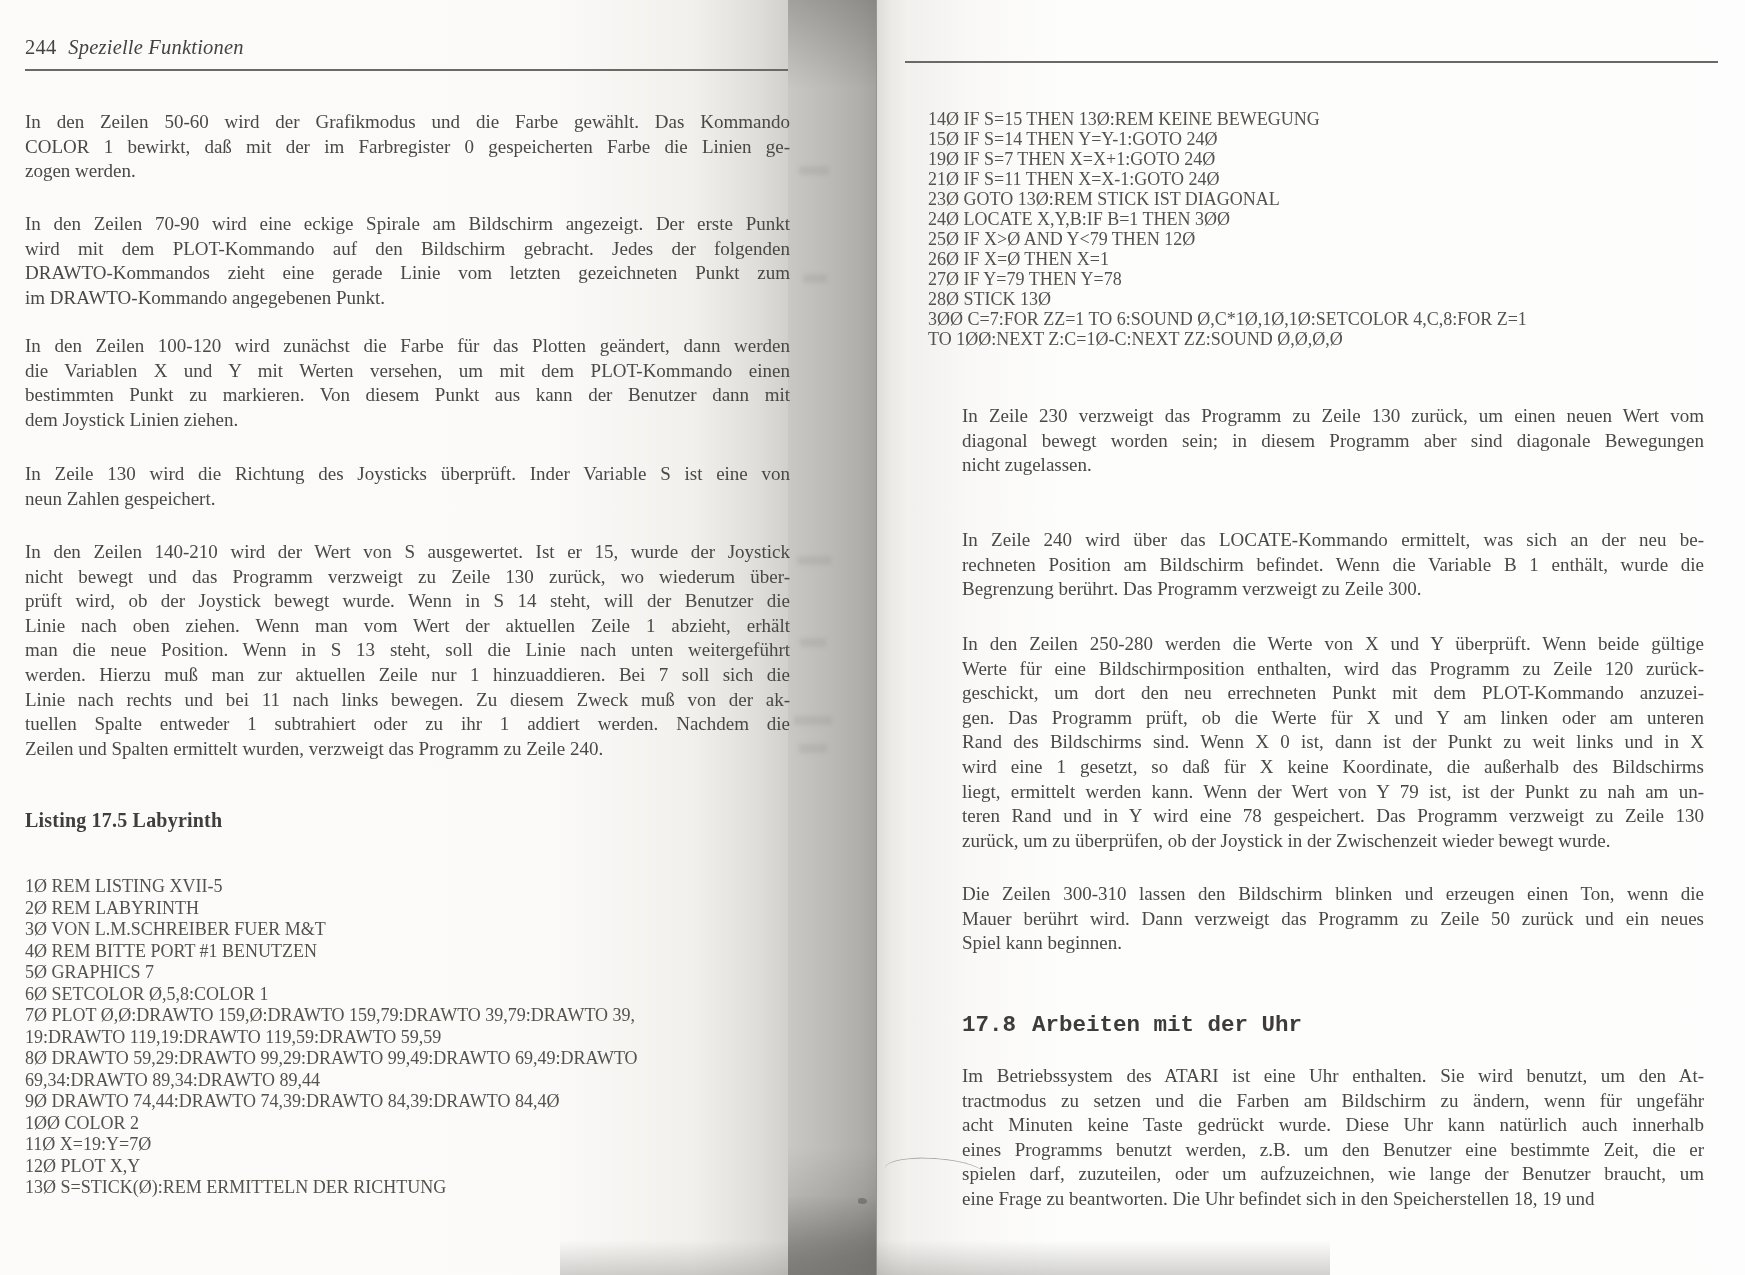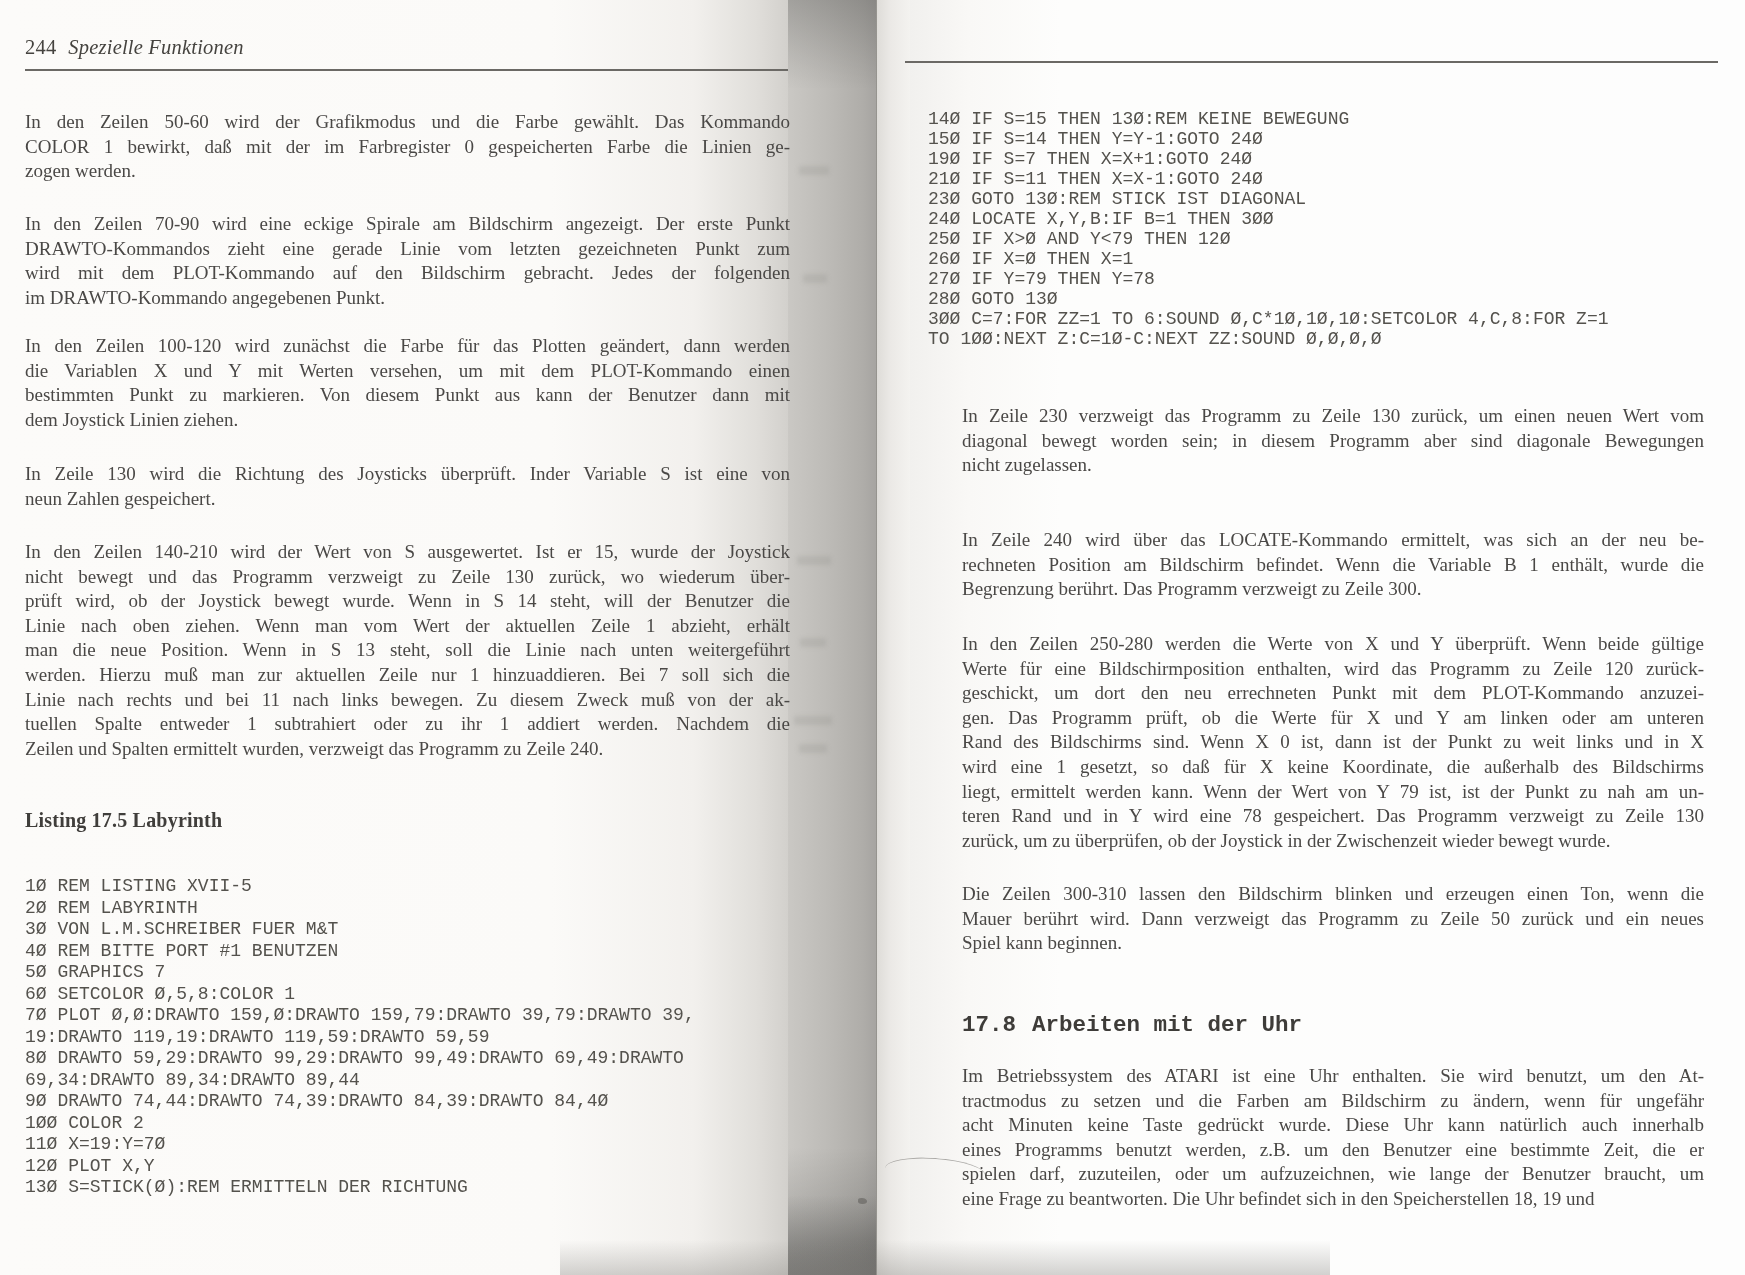--- a/index.html
+++ b/index.html
@@ -63,21 +63,21 @@
   .para .ln {
     font-size:19px; line-height:24.6px; white-space:nowrap;
     text-align:justify; text-align-last:justify;
   }
   .para .ln.last { text-align-last:left; }
   .page.left  .para { left:25px;  width:765px; }
   .page.right .para { left:57px;  width:742px; }
 
   .code { position:absolute; color:#54524d; }
   .code .ln {
-    font-family:Liberation Mono, monospace;
+    font-family:Liberation Serif, serif;
     white-space:pre; text-align:left; text-align-last:left;
   }
   .page.left  .code { left:25px; }
   .page.left  .code .ln { font-size:18px; line-height:21.5px; }
   .page.right .code { left:23px; }
   .page.right .code .ln { font-size:18px; line-height:20px; }
 
   .listing-heading {
     position:absolute; left:25px; top:793px;
     font-size:20px; font-weight:bold; color:#403e3b; letter-spacing:.2px;
@@ -122,22 +122,22 @@
     </div>
     <div class="rule lrule"></div>
 
     <div class="para" style="top:94px">
         <div class="ln">In den Zeilen 50-60 wird der Grafikmodus und die Farbe gewählt. Das Kommando</div>
         <div class="ln">COLOR 1 bewirkt, daß mit der im Farbregister 0 gespeicherten Farbe die Linien ge-</div>
         <div class="ln last">zogen werden.</div>
       </div>
     <div class="para" style="top:196px">
         <div class="ln">In den Zeilen 70-90 wird eine eckige Spirale am Bildschirm angezeigt. Der erste Punkt</div>
+        <div class="ln">wird mit dem PLOT-Kommando auf den Bildschirm gebracht. Jedes der folgenden</div>
         <div class="ln">DRAWTO-Kommandos zieht eine gerade Linie vom letzten gezeichneten Punkt zum</div>
-        <div class="ln">wird mit dem PLOT-Kommando auf den Bildschirm gebracht. Jedes der folgenden</div>
         <div class="ln last">im DRAWTO-Kommando angegebenen Punkt.</div>
       </div>
     <div class="para" style="top:318px">
         <div class="ln">In den Zeilen 100-120 wird zunächst die Farbe für das Plotten geändert, dann werden</div>
         <div class="ln">die Variablen X und Y mit Werten versehen, um mit dem PLOT-Kommando einen</div>
         <div class="ln">bestimmten Punkt zu markieren. Von diesem Punkt aus kann der Benutzer dann mit</div>
         <div class="ln last">dem Joystick Linien ziehen.</div>
       </div>
     <div class="para" style="top:446px">
         <div class="ln">In Zeile 130 wird die Richtung des Joysticks überprüft. Inder Variable S ist eine von</div>
@@ -190,21 +190,21 @@
     <div class="code" style="top:93px">
         <div class="ln">14Ø IF S=15 THEN 13Ø:REM KEINE BEWEGUNG</div>
         <div class="ln">15Ø IF S=14 THEN Y=Y-1:GOTO 24Ø</div>
         <div class="ln">19Ø IF S=7 THEN X=X+1:GOTO 24Ø</div>
         <div class="ln">21Ø IF S=11 THEN X=X-1:GOTO 24Ø</div>
         <div class="ln">23Ø GOTO 13Ø:REM STICK IST DIAGONAL</div>
         <div class="ln">24Ø LOCATE X,Y,B:IF B=1 THEN 3ØØ</div>
         <div class="ln">25Ø IF X&gt;Ø AND Y&lt;79 THEN 12Ø</div>
         <div class="ln">26Ø IF X=Ø THEN X=1</div>
         <div class="ln">27Ø IF Y=79 THEN Y=78</div>
-        <div class="ln">28Ø GOTO 13Ø</div>
+        <div class="ln">28Ø STICK 13Ø</div>
         <div class="ln">3ØØ C=7:FOR ZZ=1 TO 6:SOUND Ø,C*1Ø,1Ø,1Ø:SETCOLOR 4,C,8:FOR Z=1</div>
         <div class="ln last">TO 1ØØ:NEXT Z:C=1Ø-C:NEXT ZZ:SOUND Ø,Ø,Ø,Ø</div>
       </div>
 
     <div class="para" style="top:388px">
         <div class="ln">In Zeile 230 verzweigt das Programm zu Zeile 130 zurück, um einen neuen Wert vom</div>
         <div class="ln">diagonal bewegt worden sein; in diesem Programm aber sind diagonale Bewegungen</div>
         <div class="ln last">nicht zugelassen.</div>
       </div>
     <div class="para" style="top:512px">

